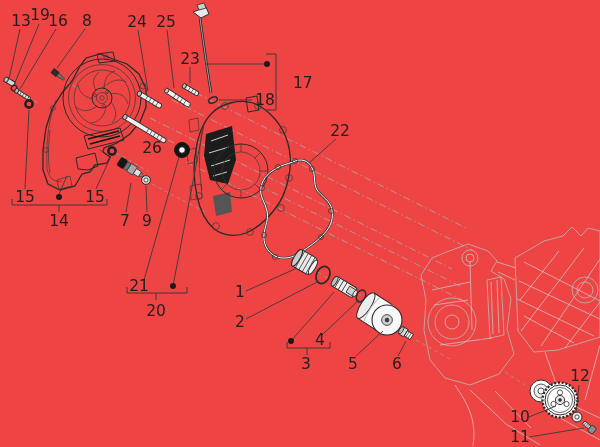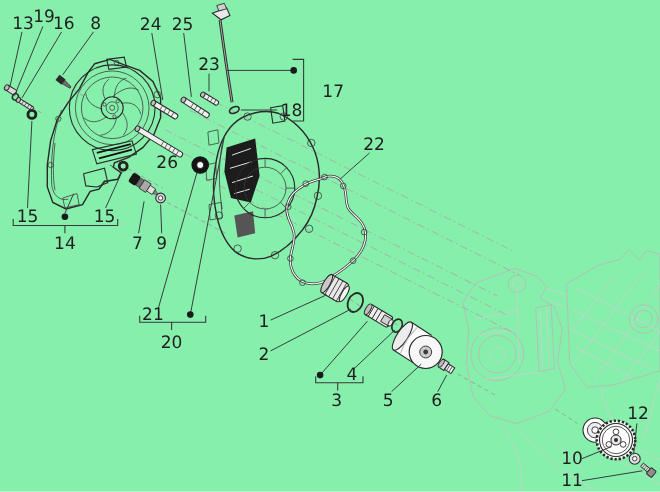--- a/index.html
+++ b/index.html
@@ -1,16 +1,16 @@
 <!DOCTYPE html>
 <html><head>
 <meta charset="utf-8">
 <style>
   html,body{margin:0;padding:0;background:#ffffff;}
-  #stage{position:relative;width:600px;height:447px;background:#86efac;overflow:hidden;
+  #stage{position:relative;width:600px;height:447px;background:#ef4444;overflow:hidden;
          font-family:"DejaVu Sans","Liberation Sans",sans-serif;}
   svg{position:absolute;left:0;top:0;}
   text.callout{font-size:15.5px;fill:#1f1f1f;font-family:"DejaVu Sans","Liberation Sans",sans-serif;}
   .ink{stroke:#2a2a2a;fill:none;stroke-width:1;}
   .ink-thin{stroke:#3a3a3a;fill:none;stroke-width:.7;}
   .leader{stroke:#3a3a3a;fill:none;stroke-width:.9;}
   .bracket{stroke:#3a3a3a;fill:none;stroke-width:1;}
   .ghost{stroke:#b9b9b9;fill:none;stroke-width:.8;}
   .ghost2{stroke:#cfcfcf;fill:none;stroke-width:.7;}
   .proj{stroke:#a9a9a9;fill:none;stroke-width:.8;stroke-dasharray:7 3 1.5 3;}

